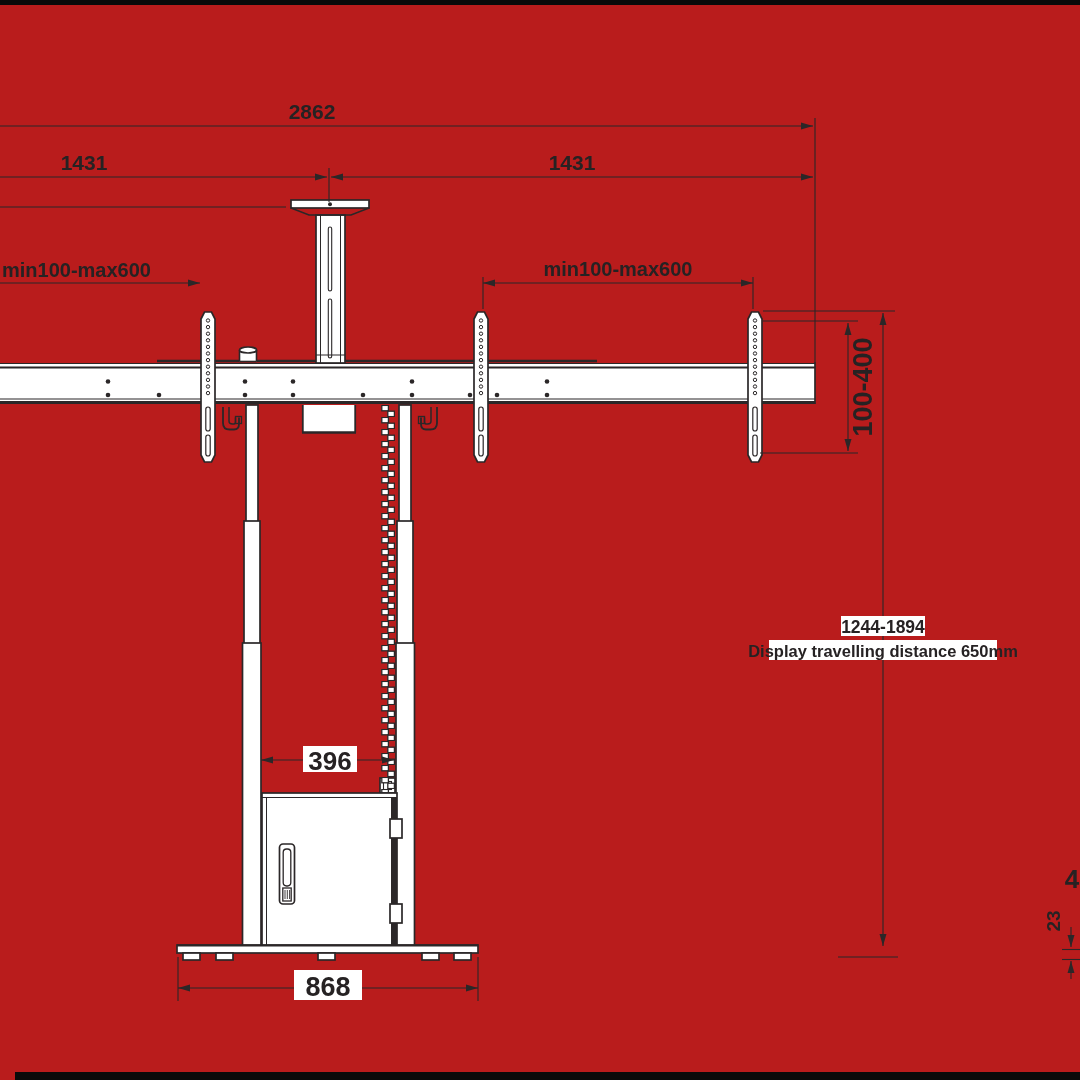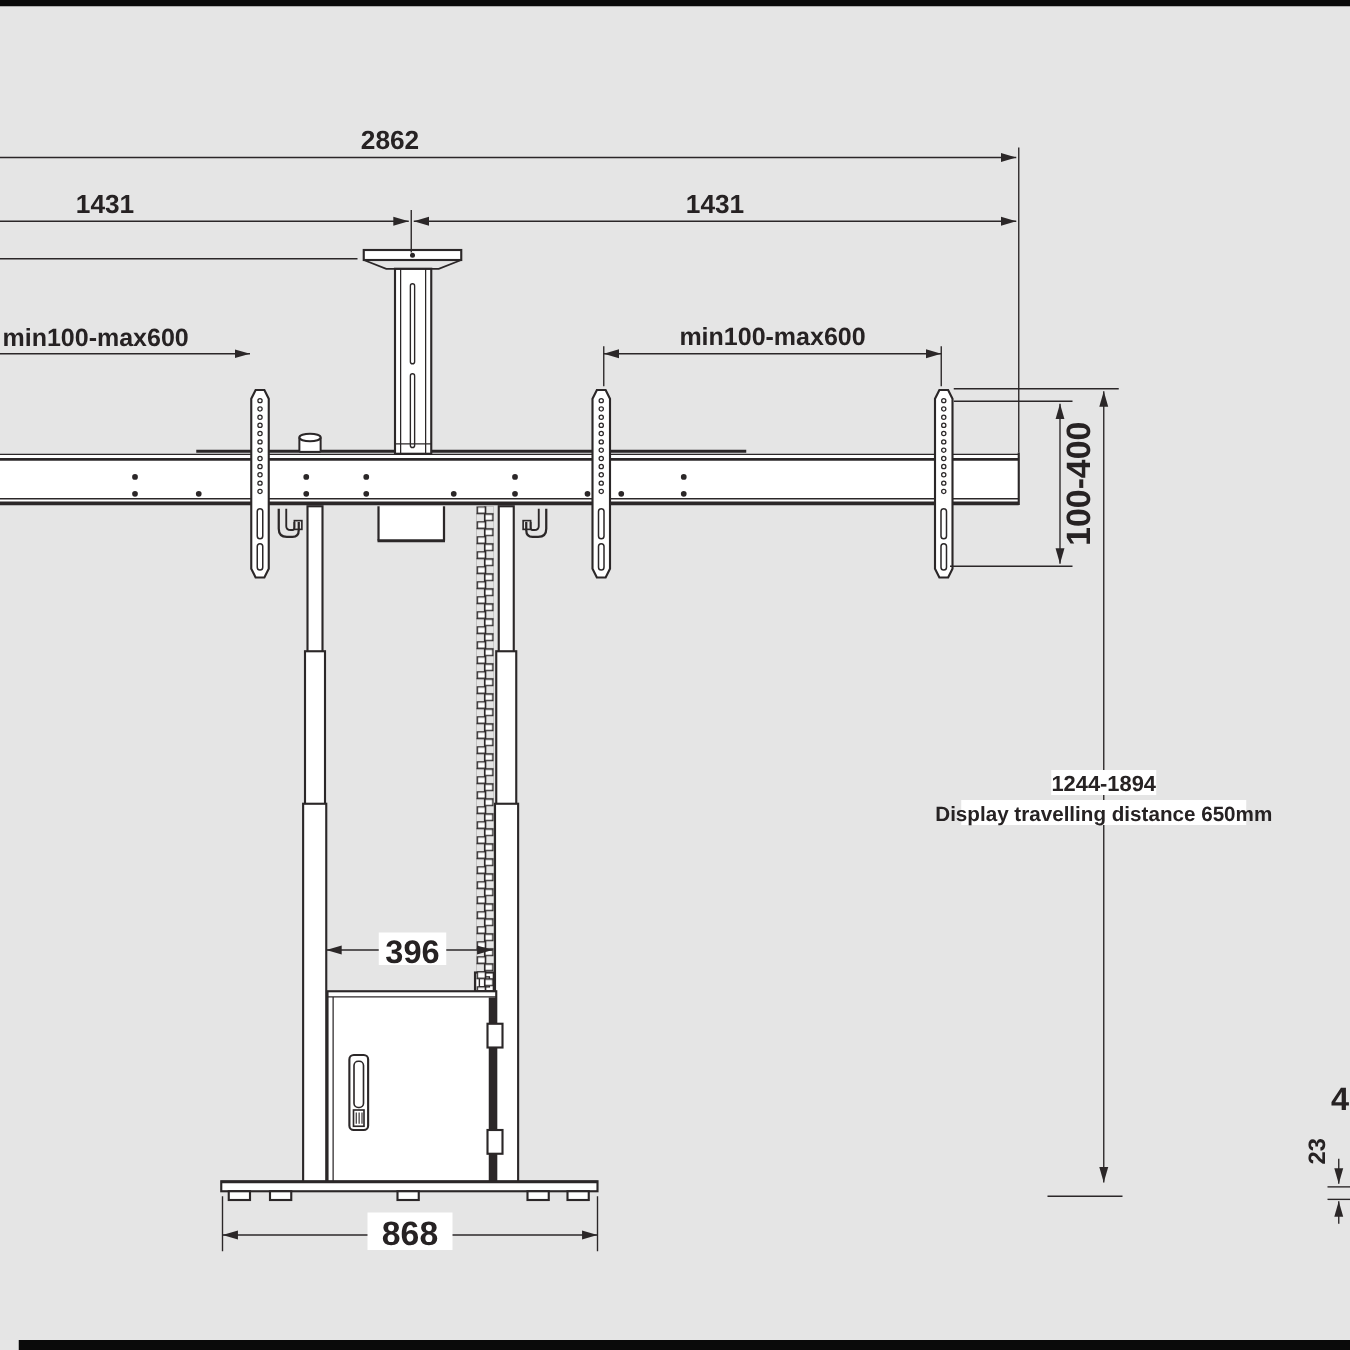--- a/index.html
+++ b/index.html
@@ -1,16 +1,16 @@
 <!DOCTYPE html>
 <html><head>
 <meta charset="utf-8">
 <style>
   html,body{margin:0;padding:0;background:#ffffff;}
-  .page{position:relative;width:1080px;height:1080px;background:#e5e5e5;overflow:hidden;font-family:"Liberation Sans",sans-serif;}
+  .page{position:relative;width:1080px;height:1080px;background:#b91c1c;overflow:hidden;font-family:"Liberation Sans",sans-serif;}
   svg{position:absolute;left:0;top:0;}
   text{fill:#262223;font-family:"Liberation Sans",sans-serif;font-weight:bold;}
   .t21{font-size:21px;}
   .t20{font-size:20px;}
   .t27{font-size:27px;}
   .t26{font-size:26px;}
   .t17{font-size:17.5px;}
   .t16{font-size:16.5px;}
   .t19{font-size:19px;}
   .dim{stroke:#2b2728;stroke-width:1.1;fill:none;}

